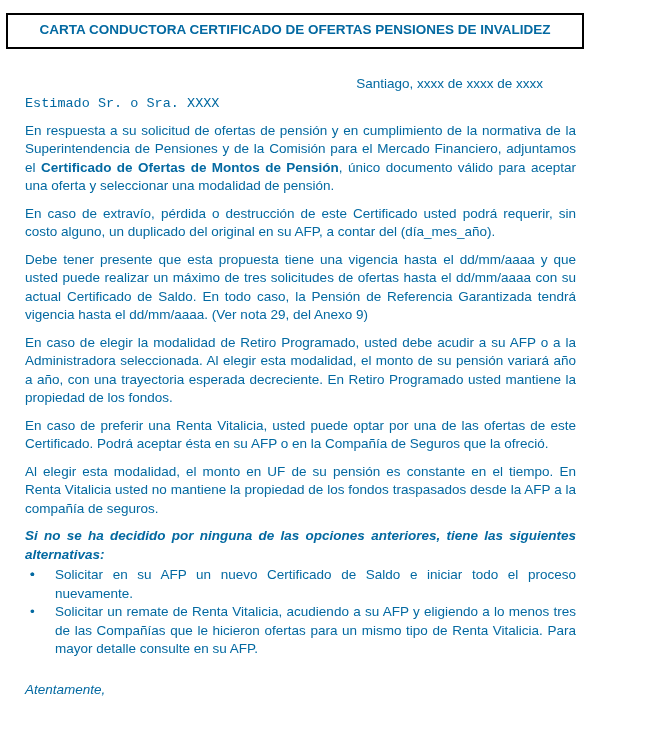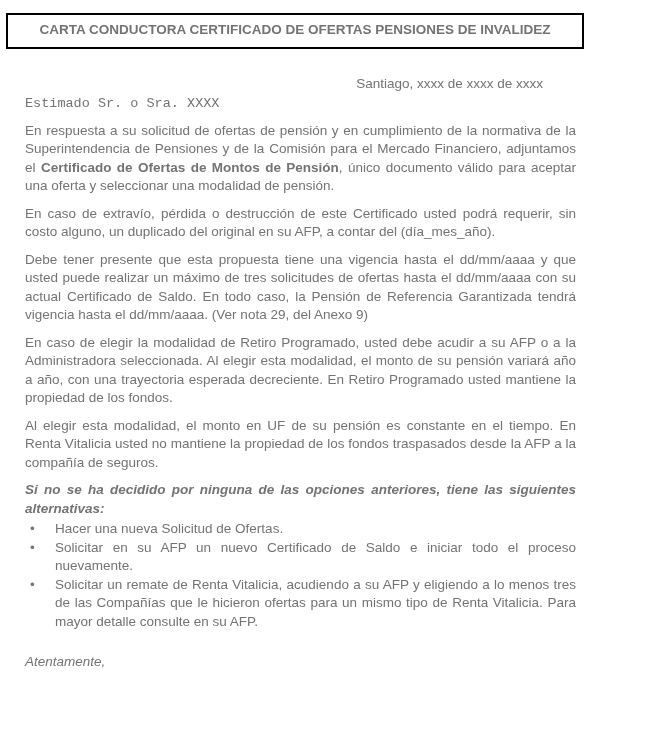--- a/index.html
+++ b/index.html
@@ -5,21 +5,21 @@
   html, body {
     margin: 0;
     padding: 0;
     background: #ffffff;
   }
   .page {
     position: relative;
     width: 591px;
     height: 731px;
     background: #ffffff;
-    color: #737373;
+    color: #0369a1;
     font-family: "Liberation Sans", sans-serif;
     font-size: 13.5px;
     line-height: 18.5px;
     box-sizing: border-box;
     overflow: hidden;
   }
   .title-box {
     margin: 13px 7px 0 6px;
     border: 2px solid #000000;
     padding: 6px 10px 7px 10px;
@@ -88,27 +88,28 @@
 
     <p class="para"><span>En respuesta a su solicitud de ofertas de pensión y en cumplimiento de la normativa de la Superintendencia de Pensiones y de la Comisión para el Mercado Financiero, adjuntamos el </span><span class="bold">Certificado de Ofertas de Montos de Pensión</span><span>, único documento válido para aceptar una oferta y seleccionar una modalidad de pensión.</span></p>
 
     <p class="para">En caso de extravío, pérdida o destrucción de este Certificado usted podrá requerir, sin costo alguno, un duplicado del original en su AFP, a contar del (día_mes_año).</p>
 
 
     <p class="para">Debe tener presente que esta propuesta tiene una vigencia hasta el dd/mm/aaaa y que usted puede realizar un máximo de tres solicitudes de ofertas hasta el dd/mm/aaaa con su actual Certificado de Saldo. En todo caso, la Pensión de Referencia Garantizada tendrá vigencia hasta el dd/mm/aaaa. (Ver nota 29, del Anexo 9)</p>
 
     <p class="para">En caso de elegir la modalidad de Retiro Programado, usted debe acudir a su AFP o a la Administradora seleccionada. Al elegir esta modalidad, el monto de su pensión variará año a año, con una trayectoria esperada decreciente. En Retiro Programado usted mantiene la propiedad de los fondos.</p>
 
+    <p class="para">En caso de preferir una Renta Vitalicia, usted puede optar por una de las ofertas de este Certificado. Podrá aceptar ésta en su AFP o en la Compañía de Seguros que la ofreció.</p>
 
     <p class="para">Al elegir esta modalidad, el monto en UF de su pensión es constante en el tiempo. En Renta Vitalicia usted no mantiene la propiedad de los fondos traspasados desde la AFP a la compañía de seguros.</p>
 
     <p class="alt-intro">Si no se ha decidido por ninguna de las opciones anteriores, tiene las siguientes alternativas:</p>
 
     <ul class="alts">
-      <li><span class="bullet-dot">•</span><span>Hacer una nueva Solicitud de Ofertas.</span></li>
+      <li><span class="bullet-dot">•</span></li>
       <li><span class="bullet-dot">•</span><span>Solicitar en su AFP un nuevo Certificado de Saldo e iniciar todo el proceso nuevamente.</span></li>
       <li><span class="bullet-dot">•</span><span>Solicitar un remate de Renta Vitalicia, acudiendo a su AFP y eligiendo a lo menos tres de las Compañías que le hicieron ofertas para un mismo tipo de Renta Vitalicia. Para mayor detalle consulte en su AFP.</span></li>
     </ul>
 
     <div class="farewell">Atentamente,</div>
 
   </div>
 </div>
 
 </body></html>

